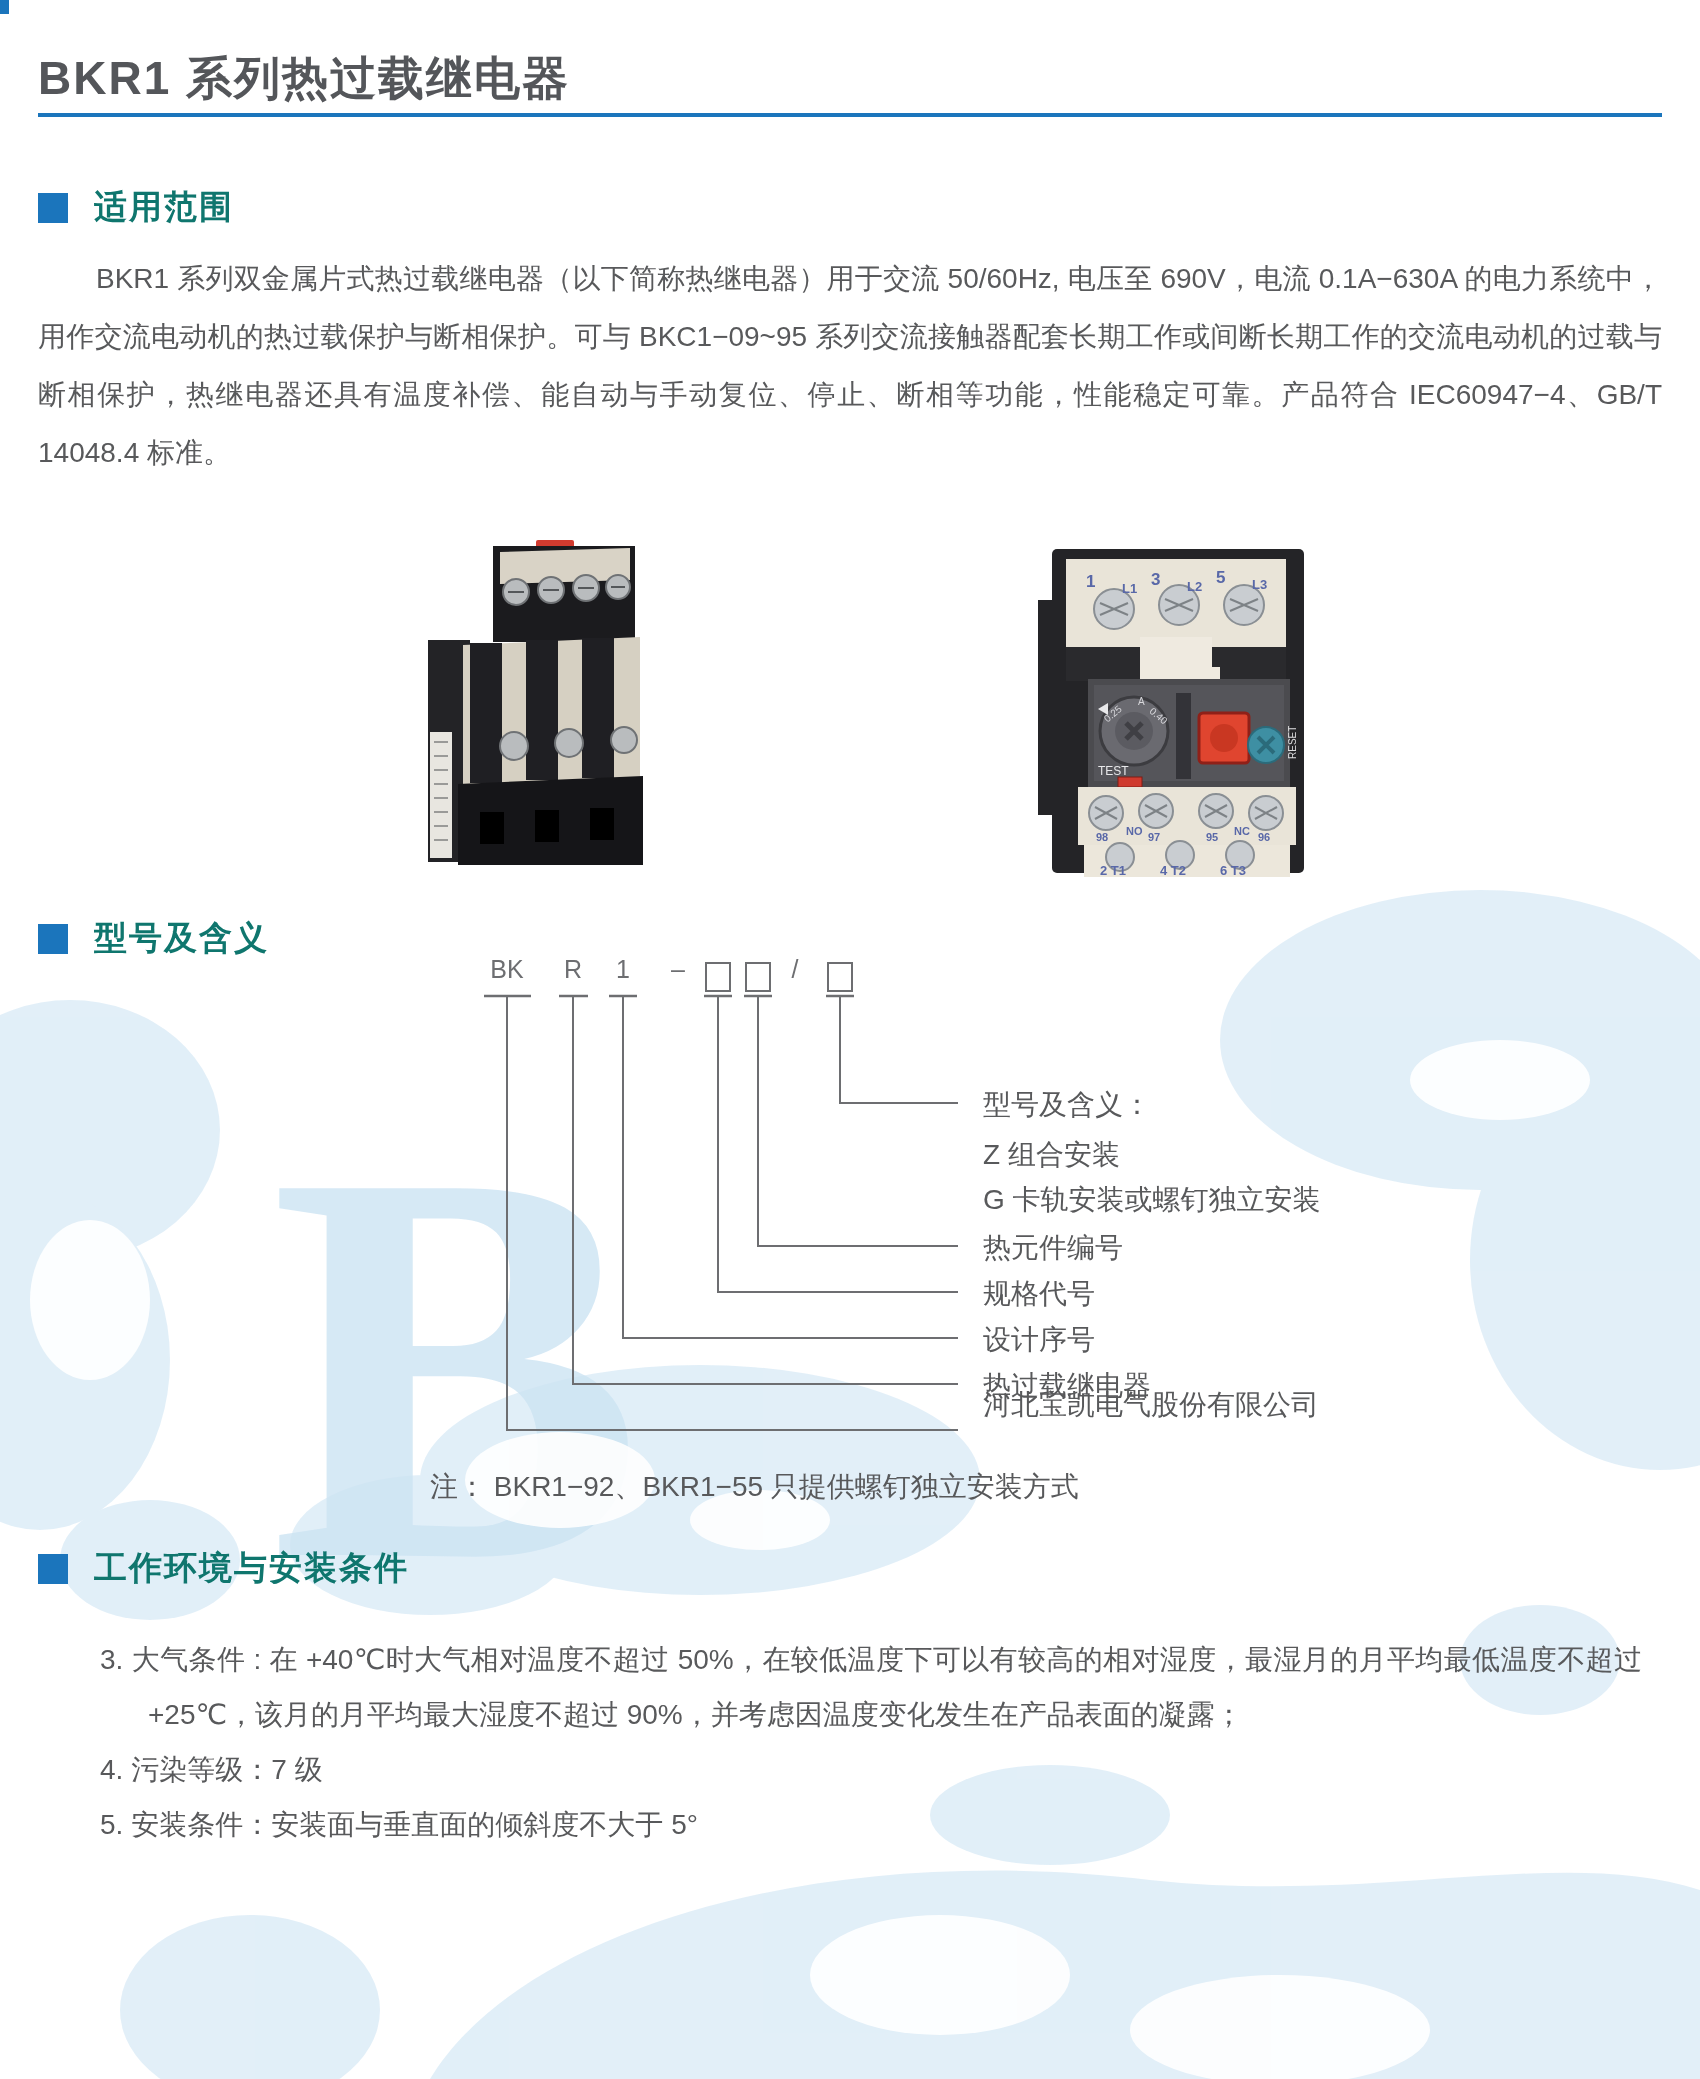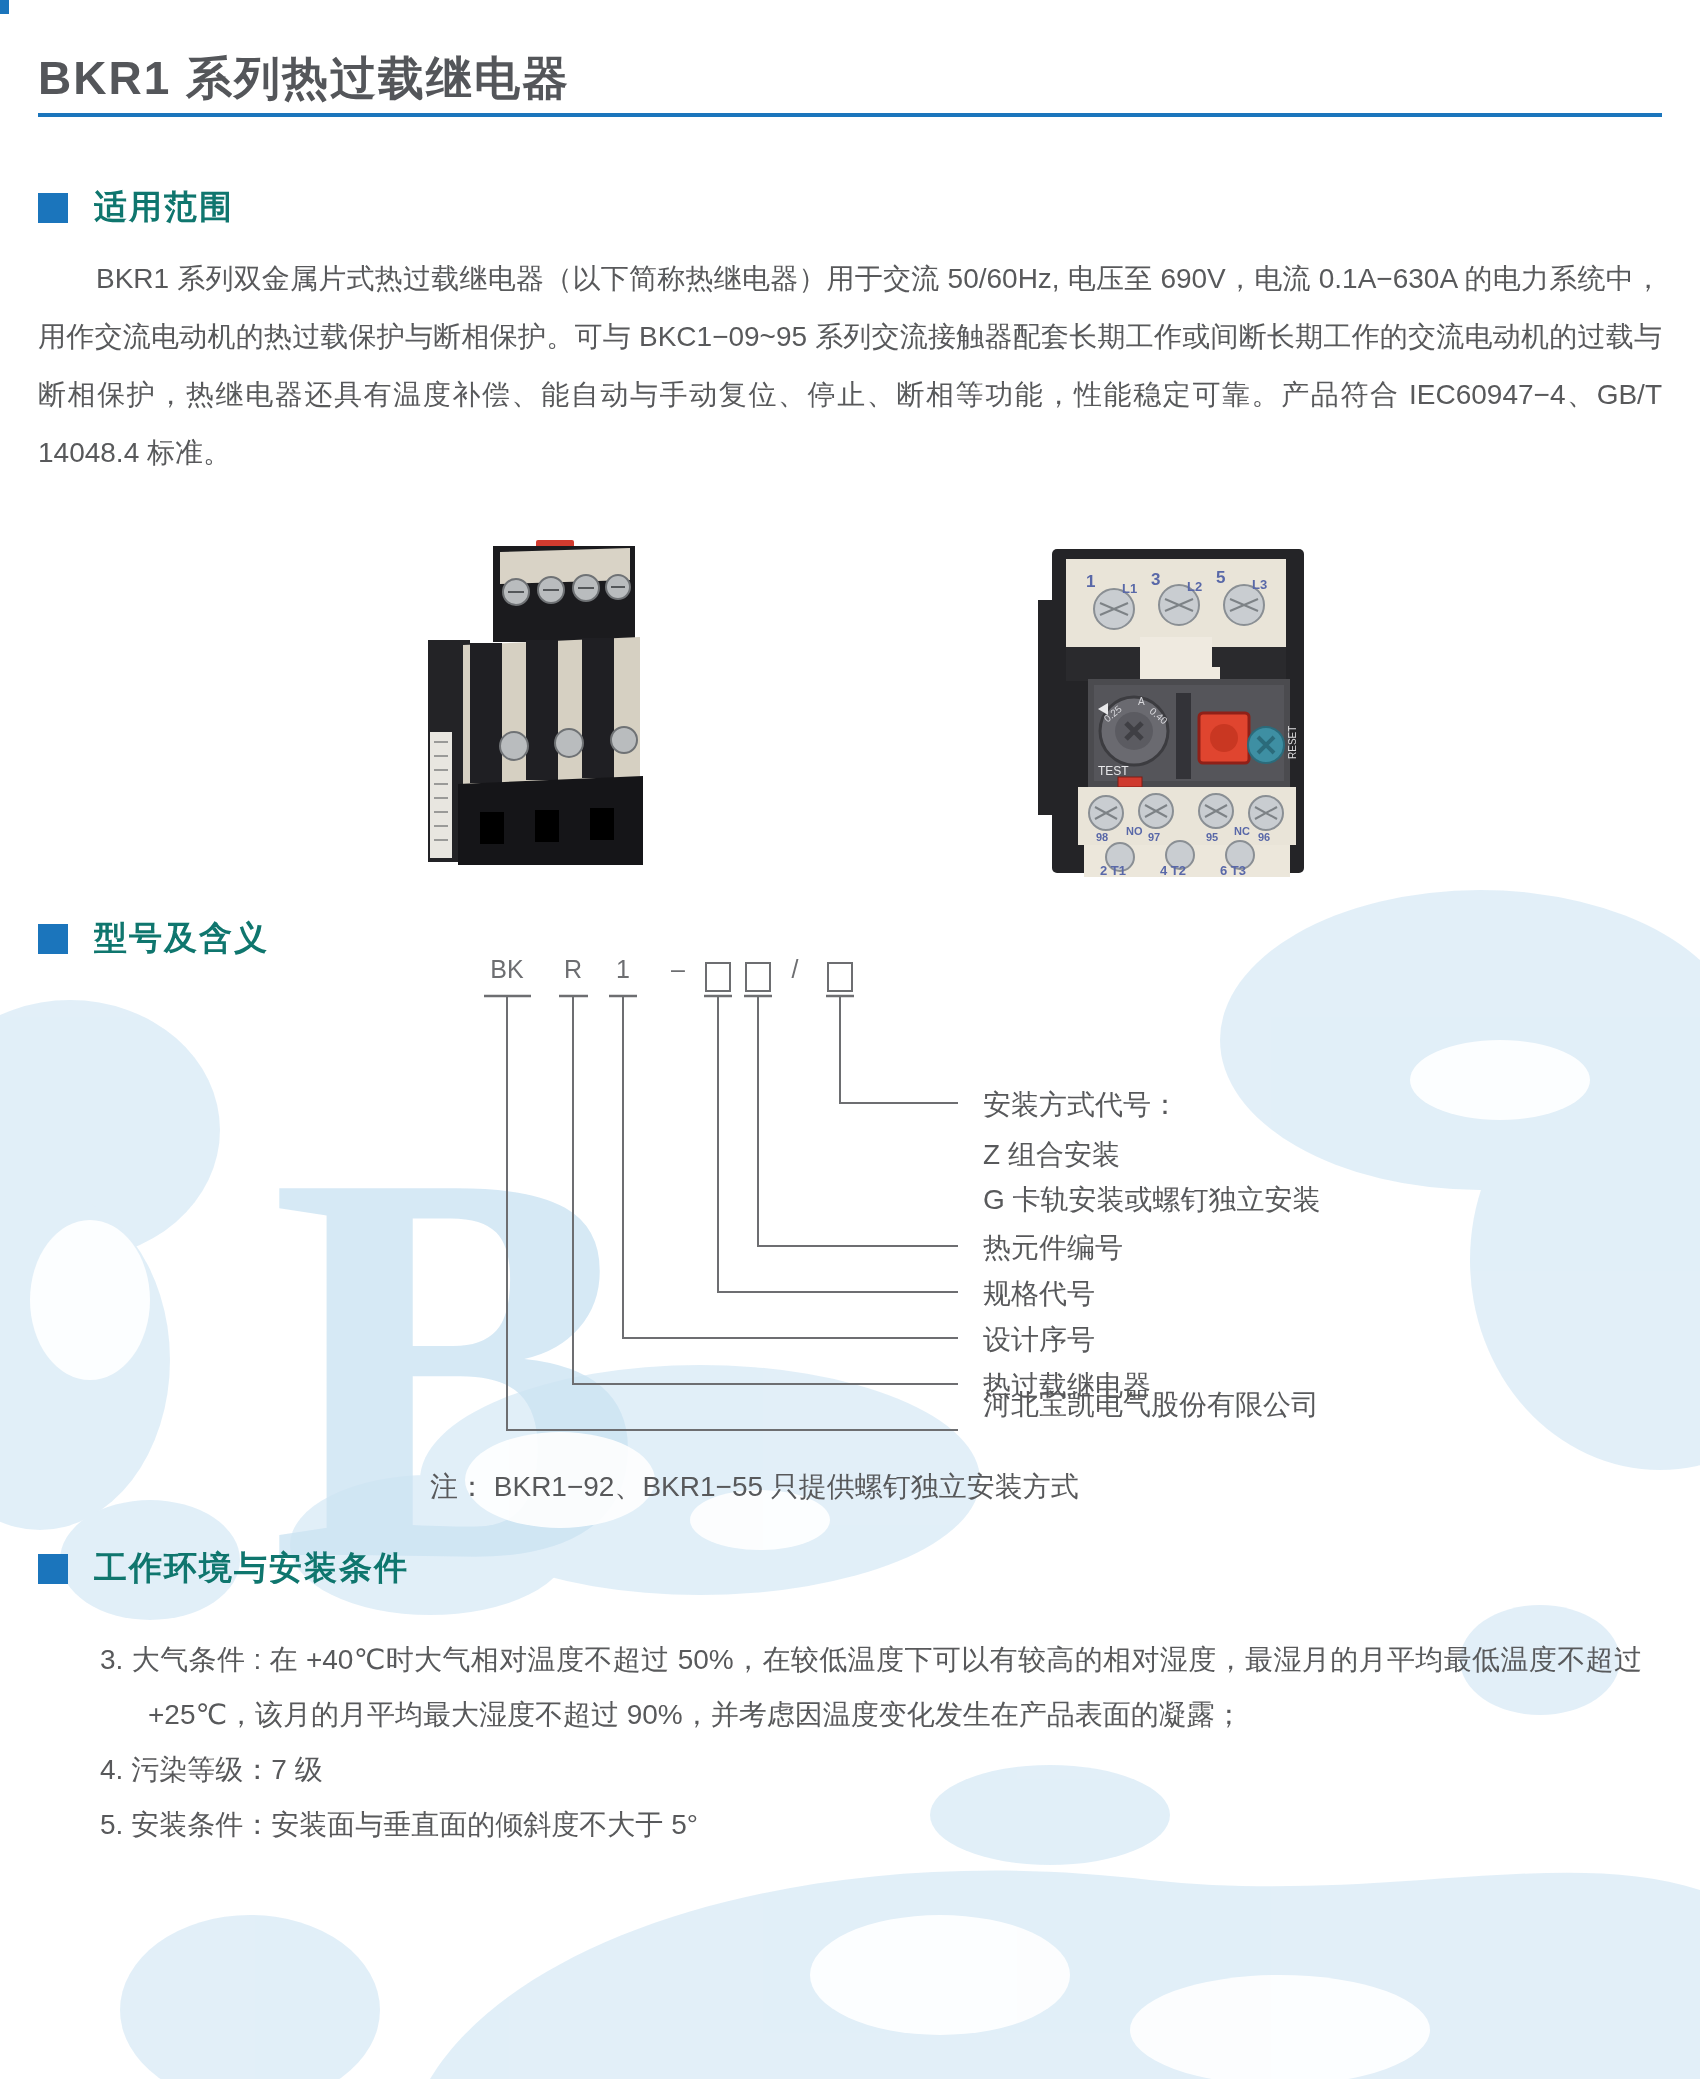--- a/index.html
+++ b/index.html
@@ -247,21 +247,21 @@
     <g stroke="#6d6e71" stroke-width="2" fill="none">
       <polyline points="840,996 840,1103 958,1103"></polyline>
       <polyline points="758,996 758,1246 958,1246"></polyline>
       <polyline points="718,996 718,1292 958,1292"></polyline>
       <polyline points="623,996 623,1338 958,1338"></polyline>
       <polyline points="573,996 573,1384 958,1384"></polyline>
       <polyline points="507,996 507,1430 958,1430"></polyline>
     </g>
   </svg>
 
-  <div class="model-label" style="top:1086px;">安装方式代号：</div>
+  <div class="model-label" style="top:1086px;">型号及含义：</div>
   <div class="model-label" style="top:1136px;">Z  组合安装</div>
   <div class="model-label" style="top:1181px;">G 卡轨安装或螺钉独立安装</div>
   <div class="model-label" style="top:1229px;">热元件编号</div>
   <div class="model-label" style="top:1275px;">规格代号</div>
   <div class="model-label" style="top:1321px;">设计序号</div>
   <div class="model-label" style="top:1367px;">热过载继电器</div>
   <div class="model-label" style="top:1346px;margin-top:40px;">河北宝凯电气股份有限公司</div>
 
   <div class="note">注：  BKR1−92、BKR1−55 只提供螺钉独立安装方式</div>
 

